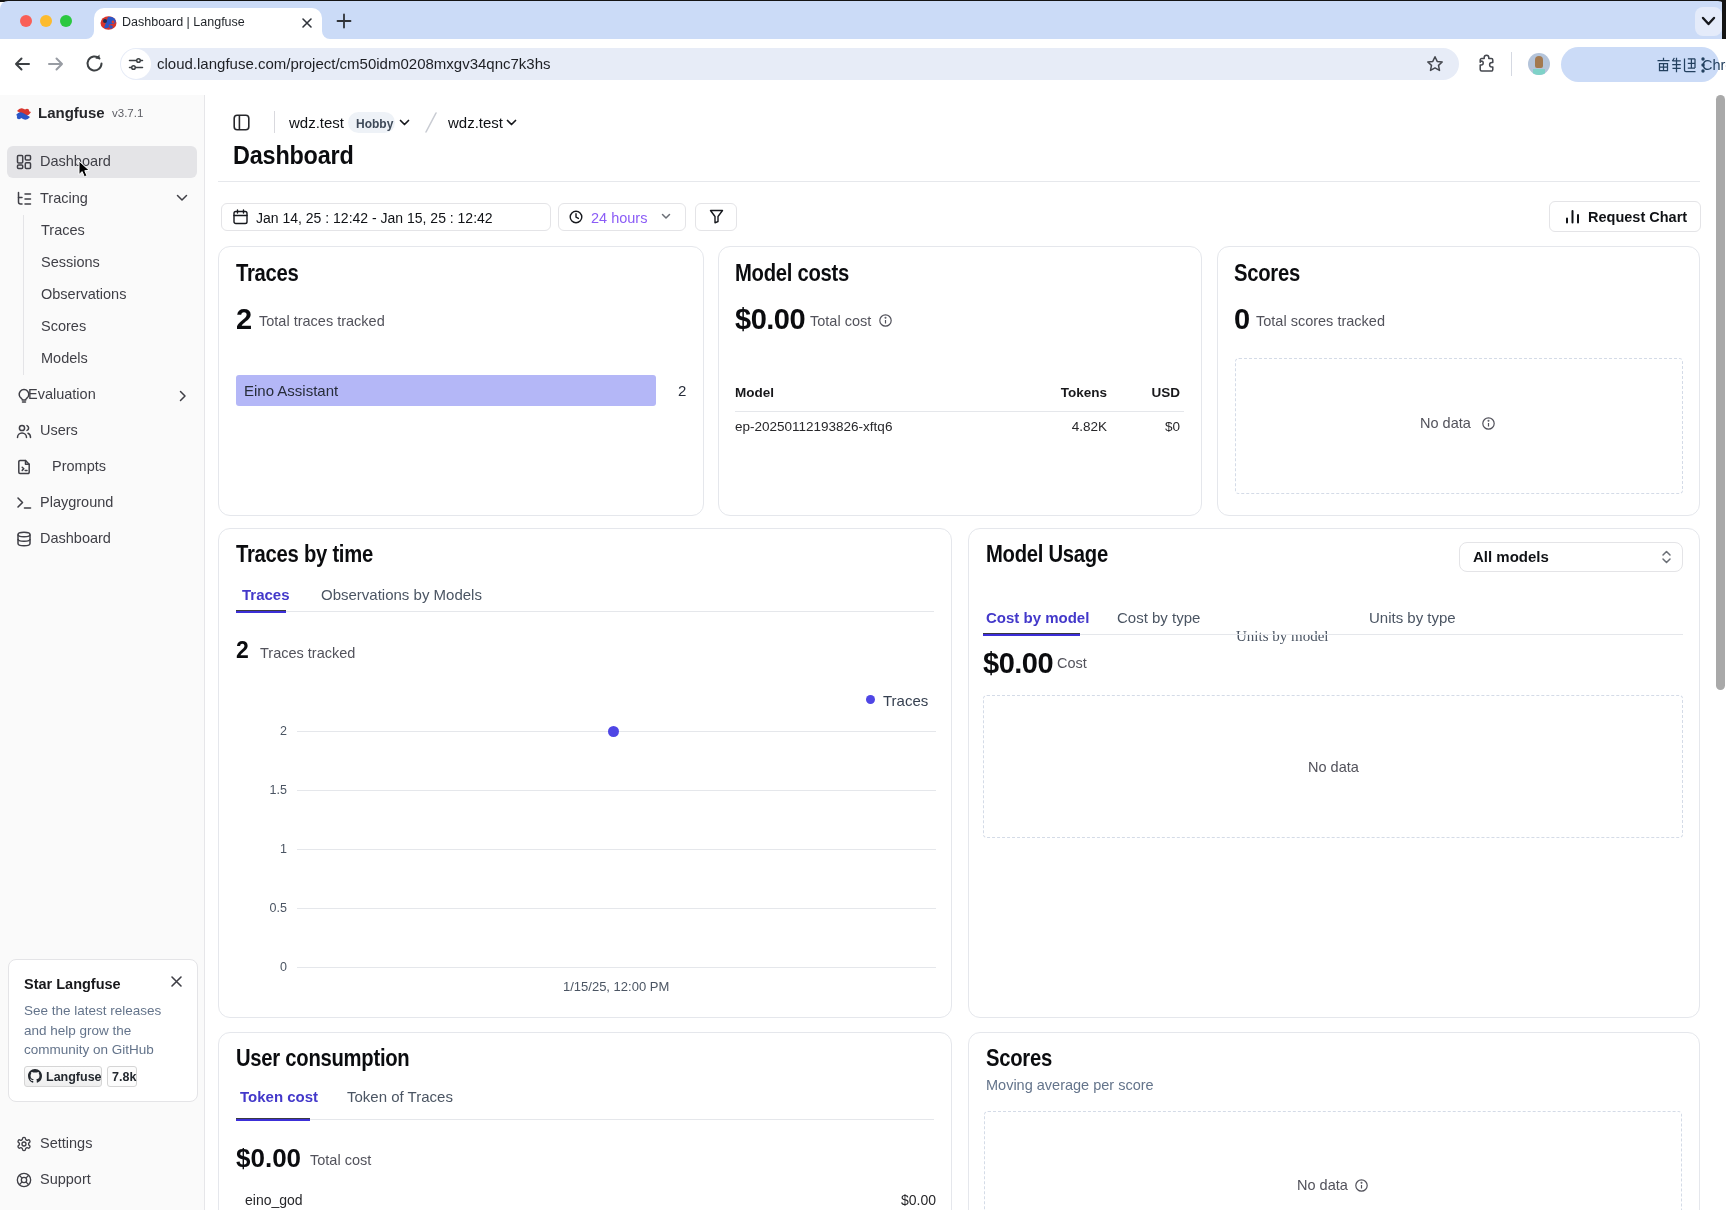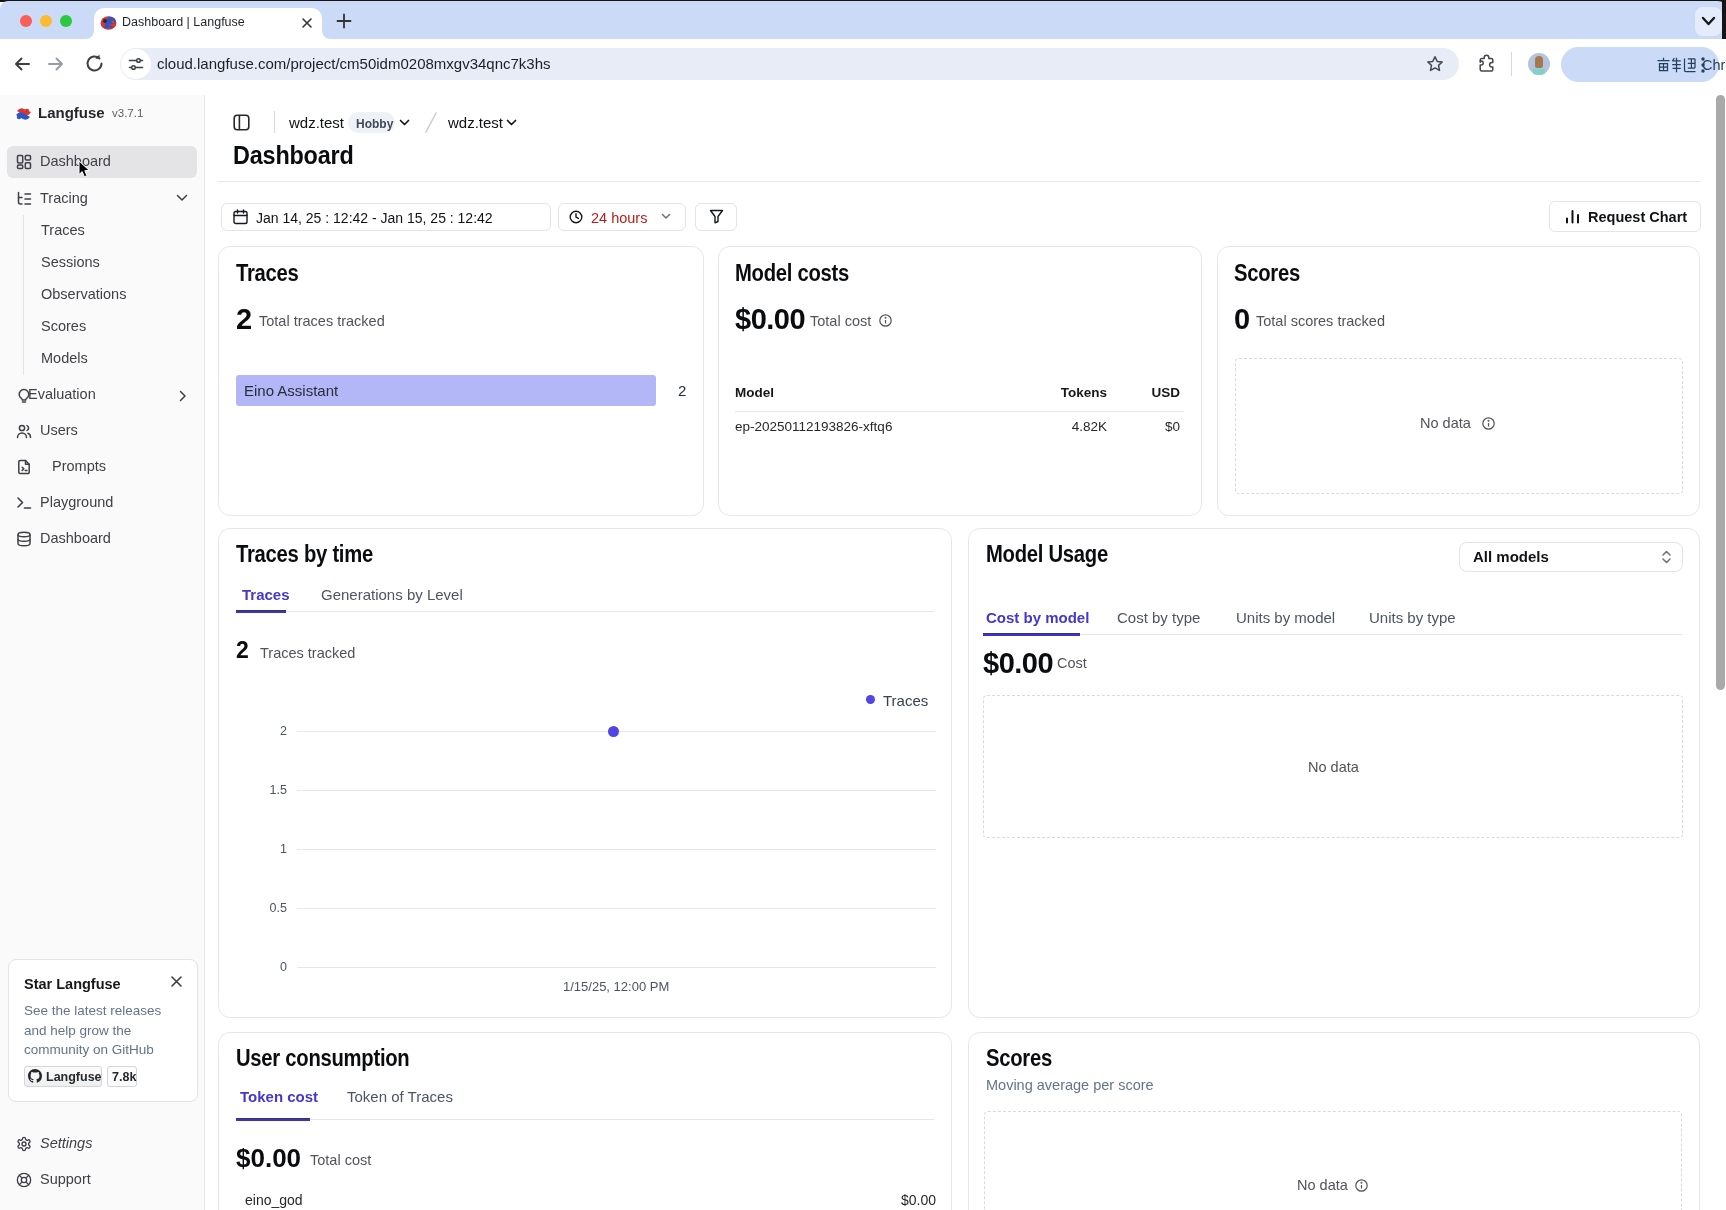--- a/index.html
+++ b/index.html
@@ -259,21 +259,21 @@
 <span class="a" style="left:46px;top:1070px;font-size:12.5px;font-weight:700;color:#24292f;">Langfuse</span>
 <div class="a" style="left:107px;top:1066px;width:30px;height:21px;background:#fcfcfc;border:1px solid #d5d5d5;border-radius:3px;"></div>
 <span class="a" style="left:112px;top:1070px;font-size:12.5px;font-weight:700;color:#24292f;">7.8k</span>
 
 <div class="a" style="left:16px;top:1136px;width:16px;height:16px;">
 <svg width="16" height="16" viewBox="0 0 24 24" stroke="#3f3f46" stroke-width="2" fill="none" stroke-linecap="round" stroke-linejoin="round">
 <path d="M12.22 2h-.44a2 2 0 0 0-2 2v.18a2 2 0 0 1-1 1.73l-.43.25a2 2 0 0 1-2 0l-.15-.08a2 2 0 0 0-2.73.73l-.22.38a2 2 0 0 0 .73 2.73l.15.1a2 2 0 0 1 1 1.72v.51a2 2 0 0 1-1 1.74l-.15.09a2 2 0 0 0-.73 2.73l.22.38a2 2 0 0 0 2.73.73l.15-.08a2 2 0 0 1 2 0l.43.25a2 2 0 0 1 1 1.73V20a2 2 0 0 0 2 2h.44a2 2 0 0 0 2-2v-.18a2 2 0 0 1 1-1.73l.43-.25a2 2 0 0 1 2 0l.15.08a2 2 0 0 0 2.73-.73l.22-.39a2 2 0 0 0-.73-2.73l-.15-.08a2 2 0 0 1-1-1.74v-.5a2 2 0 0 1 1-1.74l.15-.09a2 2 0 0 0 .73-2.73l-.22-.38a2 2 0 0 0-2.73-.73l-.15.08a2 2 0 0 1-2 0l-.43-.25a2 2 0 0 1-1-1.73V4a2 2 0 0 0-2-2z"></path>
 <circle cx="12" cy="12" r="3"></circle>
 </svg>
 </div>
-<span class="a sideitem" style="left:40px;top:1135px;font-style:italic;">Settings</span>
+<span class="a sideitem" style="left:40px;top:1135px;">Settings</span>
 
 <div class="a" style="left:16px;top:1172px;width:16px;height:16px;">
 <svg width="16" height="16" viewBox="0 0 24 24" stroke="#3f3f46" stroke-width="2" fill="none">
 <circle cx="12" cy="12" r="10"></circle>
       <circle cx="12" cy="12" r="4"></circle>
 <path d="M4.93 4.93l4.24 4.24M14.83 14.83l4.24 4.24M14.83 9.17l4.24-4.24M9.17 14.83l-4.24 4.24"></path>
 </svg>
 </div>
 <span class="a sideitem" style="left:40px;top:1171px;">Support</span>
 
@@ -314,21 +314,21 @@
 </svg>
 </div>
 <span class="a" style="left:256px;top:210px;font-size:14px;color:#101216;white-space:nowrap;">Jan 14, 25 : 12:42 - Jan 15, 25 : 12:42</span>
 <div class="a fbox" style="left:558px;top:203px;width:128px;"></div>
 <div class="a" style="left:569px;top:210px;width:14px;height:14px;">
 <svg width="14" height="14" viewBox="0 0 14 14" stroke="#16181d" stroke-width="1.4" fill="none" stroke-linecap="round">
 <circle cx="7" cy="7" r="5.8"></circle>
       <path d="M7 3.8 V7 L9.4 8.4"></path>
 </svg>
 </div>
-<span class="a" style="left:591px;top:210px;font-size:14.5px;color:#b91c1c;">24 hours</span>
+<span class="a" style="left:591px;top:210px;font-size:14.5px;color:#8b5cf6;">24 hours</span>
 <div class="a" style="left:661px;top:213px;width:10px;height:7px;">
 <svg width="10" height="7" viewBox="0 0 10 7">
       <path d="M1.5 1.5 L5 5 L8.5 1.5" stroke="#6b6f76" stroke-width="1.5" fill="none" stroke-linecap="round" stroke-linejoin="round"></path>
     </svg>
 </div>
 <div class="a fbox" style="left:695px;top:203px;width:42px;"></div>
 <div class="a" style="left:709px;top:209px;width:15px;height:15px;">
 <svg width="15" height="15" viewBox="0 0 15 15">
       <path d="M1.5 1.5 H13.5 L9 7.5 V12.5 L6 13.8 V7.5 Z" stroke="#16181d" stroke-width="1.4" fill="none" stroke-linejoin="round"></path>
     </svg>
@@ -379,21 +379,21 @@
 <svg width="13" height="13" viewBox="0 0 13 13" stroke="#52525b" stroke-width="1.2" fill="none">
       <circle cx="6.5" cy="6.5" r="5.7"></circle>
       <path d="M6.5 6 V9.5"></path>
       <circle cx="6.5" cy="3.8" r="0.4" fill="#52525b"></circle>
     </svg>
 </div>
 
 <div class="a card" style="left:218px;top:528px;width:734px;height:490px;"></div>
 <span class="a cardh" style="left:236px;top:541px;">Traces by time</span>
 <span class="a tab-on" style="left:242px;top:586px;">Traces</span>
-<span class="a tab-off" style="left:321px;top:586px;">Generations by Level</span>
+<span class="a tab-off" style="left:321px;top:586px;">Observations by Models</span>
 <div class="a tabline" style="left:236px;top:611px;width:698px;"></div>
 <div class="a tabul" style="left:236px;top:610px;width:50px;"></div>
 <span class="a" style="left:236px;top:637px;font-size:23px;font-weight:700;color:#0b0c0f;">2</span>
 <span class="a" style="left:260px;top:645px;font-size:14.5px;color:#52525b;">Traces tracked</span>
 <div class="a" style="left:866px;top:695px;width:9px;height:9px;border-radius:50%;background:#4f46e5;"></div>
 <span class="a" style="left:883px;top:692px;font-size:15px;color:#374151;">Traces</span>
 <div class="a grid" style="left:297px;top:731px;width:639px;"></div>
 <div class="a grid" style="left:297px;top:790px;width:639px;"></div>
 <div class="a grid" style="left:297px;top:849px;width:639px;"></div>
 <div class="a grid" style="left:297px;top:908px;width:639px;"></div>
@@ -410,21 +410,21 @@
 <span class="a cardh" style="left:986px;top:541px;">Model Usage</span>
 <div class="a fbox" style="left:1459px;top:542px;width:224px;height:30px;border-radius:8px;"></div>
 <span class="a" style="left:1473px;top:548px;font-size:15px;font-weight:600;color:#101216;">All models</span>
 <div class="a" style="left:1661px;top:549px;width:11px;height:16px;">
 <svg width="11" height="16" viewBox="0 0 11 16" stroke="#6b6f76" stroke-width="1.5" fill="none" stroke-linecap="round" stroke-linejoin="round">
       <path d="M2 6 L5.5 2.5 L9 6 M2 10 L5.5 13.5 L9 10"></path>
     </svg>
 </div>
 <span class="a tab-on" style="left:986px;top:609px;">Cost by model</span>
 <span class="a tab-off" style="left:1117px;top:609px;">Cost by type</span>
-<span class="a tab-off" style="left:1236px;top:609px;">Units by model</span>
+<span class="a tab-off" style="left:1236px;top:628px;font-family:Liberation Serif, serif;">Units by model</span>
 <span class="a tab-off" style="left:1369px;top:609px;">Units by type</span>
 <div class="a tabline" style="left:983px;top:634px;width:700px;"></div>
 <div class="a tabul" style="left:983px;top:633px;width:97px;"></div>
 <span class="a big" style="left:983px;top:647px;">$0.00</span>
 <span class="a muted" style="left:1057px;top:655px;">Cost</span>
 <div class="a dashed" style="left:983px;top:695px;width:700px;height:143px;"></div>
 <span class="a nodata" style="left:1308px;top:759px;">No data</span>
 
 <div class="a card" style="left:218px;top:1032px;width:734px;height:400px;"></div>
 <span class="a cardh" style="left:236px;top:1045px;">User consumption</span>

